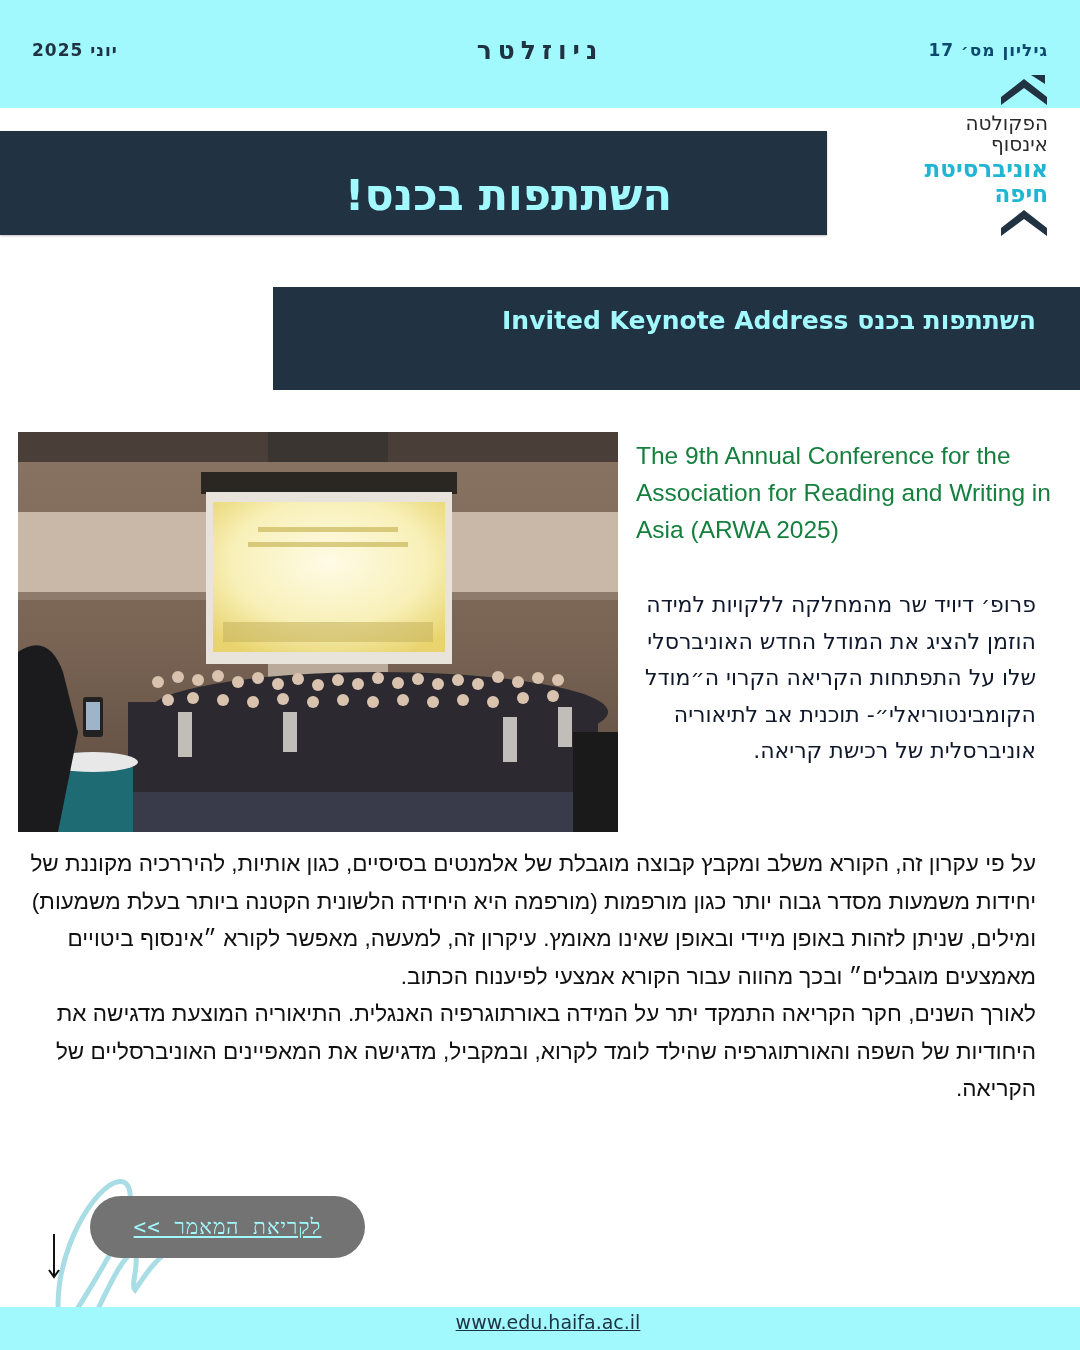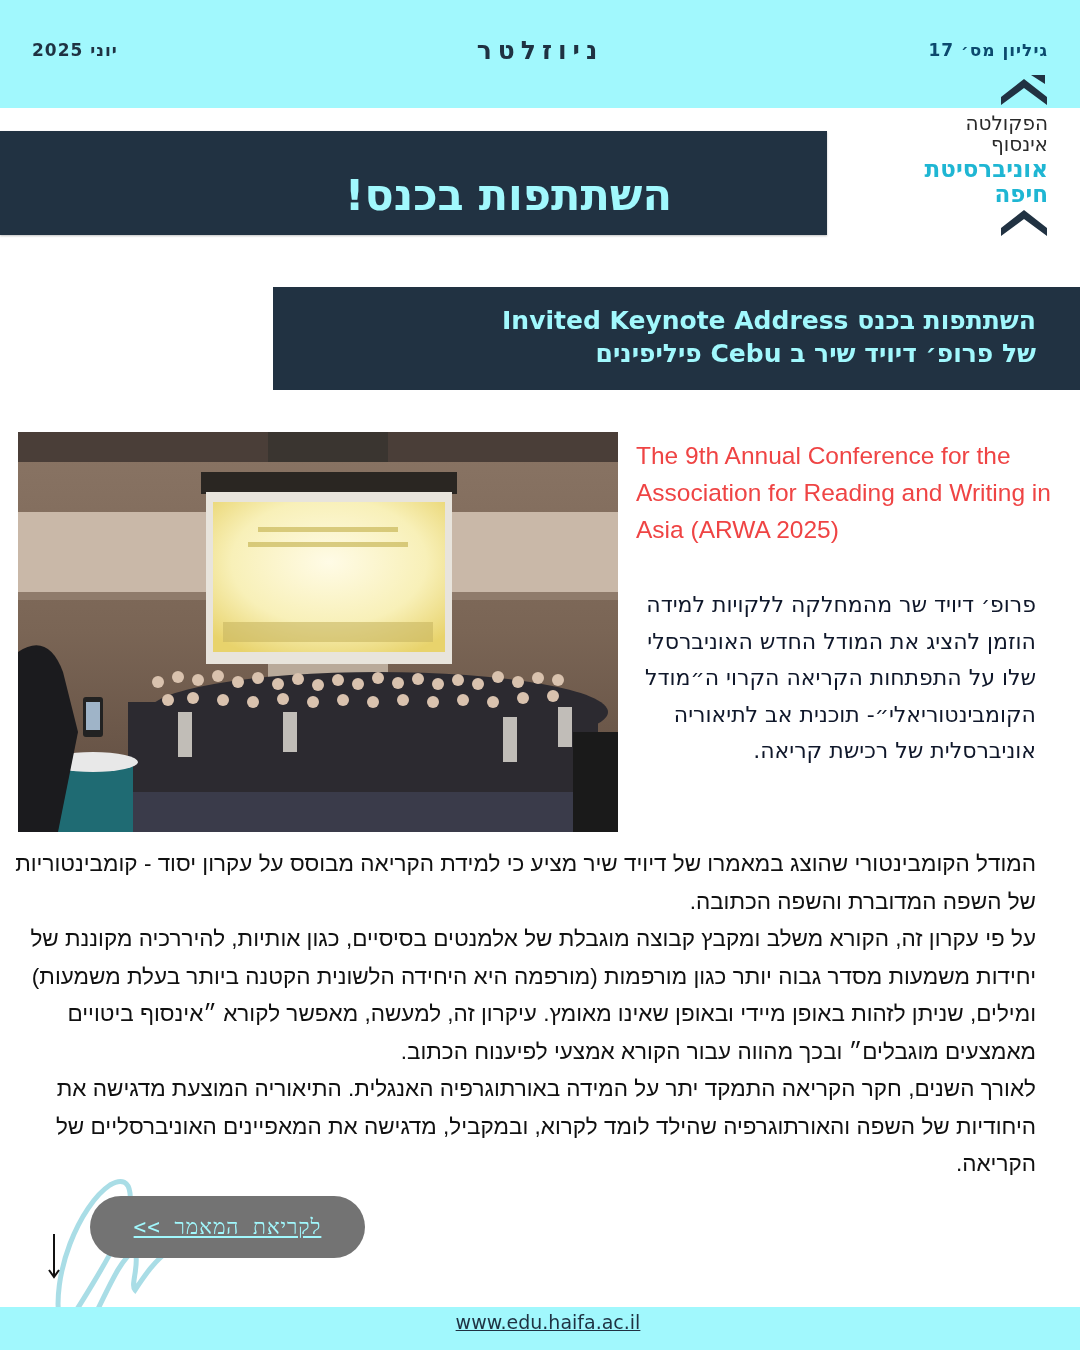--- a/index.html
+++ b/index.html
@@ -22,21 +22,21 @@
 
   .banner1 { position: absolute; left: 0; top: 131px; width: 827px; height: 104px; background: #213242; box-shadow: 0 1px 2px rgba(0,0,0,0.25); }
   .banner1-text { position: absolute; right: 155px; top: 31px; font-size: 43px; font-weight: bold; color: #a1f8fd; direction: rtl; margin-top: 8px; }
 
   .banner2 { position: absolute; left: 273px; top: 287px; width: 807px; height: 103px; background: #213242; }
   .banner2-text { position: absolute; right: 44px; top: 17px; text-align: right; direction: rtl; font-size: 25px; line-height: 33px; font-weight: bold; color: #a1f8fd; }
 
   .photo { position: absolute; left: 18px; top: 432px; width: 600px; height: 400px; overflow: hidden; background: #6e5a4b; }
   .photo svg { display: block; width: 100%; height: 100%; }
 
-  .conf-title { position: absolute; left: 636px; top: 437px; width: 420px; font-family: "Liberation Sans", sans-serif; font-size: 24.5px; line-height: 37px; color: #ef4444; }
+  .conf-title { position: absolute; left: 636px; top: 437px; width: 420px; font-family: "Liberation Sans", sans-serif; font-size: 24.5px; line-height: 37px; color: #15803d; }
 
   .intro { position: absolute; right: 44px; top: 587px; width: 420px; text-align: right; direction: rtl; font-family: "DejaVu Sans", sans-serif; font-size: 22px; line-height: 36.5px; color: #0f172a; }
 
   .body-text { position: absolute; right: 44px; top: 845px; width: 1030px; text-align: right; direction: rtl; font-family: "Liberation Sans", sans-serif; font-size: 22.5px; line-height: 37.5px; color: #111; }
   .body-text p { margin: 0; }
 
   .deco-swirl { position: absolute; left: 40px; top: 1165px; width: 140px; height: 170px; pointer-events: none; }
 
   .read-btn { position: absolute; left: 90px; top: 1196px; width: 275px; height: 62px; background: #737373; border-radius: 31px; display: flex; align-items: center; justify-content: center; text-decoration: none; }
   .read-btn span { color: #a1f8fd; font-family: "DejaVu Sans Mono", monospace; font-size: 21px; text-decoration: underline; direction: rtl; letter-spacing: 1px; }
@@ -76,21 +76,20 @@
     </svg>
 </div>
 
 <div class="banner1">
   <div class="banner1-text">השתתפות בכנס!</div>
 </div>
 
 <div class="banner2">
   <div class="banner2-text">
     <div>השתתפות בכנס  Invited Keynote Address</div>
-    <div>של פרופ׳ דיויד שיר ב Cebu פיליפינים</div>
   </div>
 </div>
 
 <div class="photo">
   <svg viewBox="0 0 600 400" preserveAspectRatio="none">
     <defs>
       <linearGradient id="wall" x1="0" y1="0" x2="0" y2="1">
         <stop offset="0" stop-color="#8a7565"></stop>
         <stop offset="0.5" stop-color="#7a6555"></stop>
         <stop offset="1" stop-color="#5d4a3e"></stop>
@@ -168,21 +167,20 @@
     <rect x="68" y="270" width="14" height="28" fill="#9fb4c8"></rect>
     <rect x="555" y="300" width="45" height="100" fill="#1a1a1a"></rect>
   </svg>
 </div>
 
 <div class="conf-title">The 9th Annual Conference for the Association for Reading and Writing in Asia (ARWA 2025)</div>
 
 <div class="intro">פרופ׳ דיויד שר מהמחלקה ללקויות למידה הוזמן להציג את המודל החדש האוניברסלי שלו על התפתחות הקריאה הקרוי ה״מודל הקומבינטוריאלי״- תוכנית אב לתיאוריה אוניברסלית של רכישת קריאה.</div>
 
 <div class="body-text">
-  <p>המודל הקומבינטורי שהוצג במאמרו של דיויד שיר מציע כי למידת הקריאה מבוסס על עקרון יסוד - קומבינטוריות של השפה המדוברת והשפה הכתובה.</p>
   <p>על פי עקרון זה, הקורא משלב ומקבץ קבוצה מוגבלת של אלמנטים בסיסיים, כגון אותיות, להיררכיה מקוננת של יחידות משמעות מסדר גבוה יותר כגון מורפמות (מורפמה היא היחידה הלשונית הקטנה ביותר בעלת משמעות) ומילים, שניתן לזהות באופן מיידי ובאופן שאינו מאומץ. עיקרון זה, למעשה, מאפשר לקורא ״אינסוף ביטויים מאמצעים מוגבלים״ ובכך מהווה עבור הקורא אמצעי לפיענוח הכתוב.</p>
   <p>לאורך השנים, חקר הקריאה התמקד יתר על המידה באורתוגרפיה האנגלית. התיאוריה המוצעת מדגישה את היחודיות של השפה והאורתוגרפיה שהילד לומד לקרוא, ובמקביל, מדגישה את המאפיינים האוניברסליים של הקריאה.</p>
 </div>
 
 <div class="deco-swirl">
   <svg viewBox="0 0 140 170" width="140" height="170">
     <path d="M20 160 C 10 110, 40 40, 70 20 C 95 5, 95 40, 80 70 C 65 100, 40 140, 30 155 M55 150 C 70 120, 80 95, 95 85 C 100 100, 90 120, 95 125 C 105 110, 115 95, 130 85" fill="none" stroke="#a9dde6" stroke-width="5" stroke-linecap="round"></path>
   </svg>
 </div>
 

